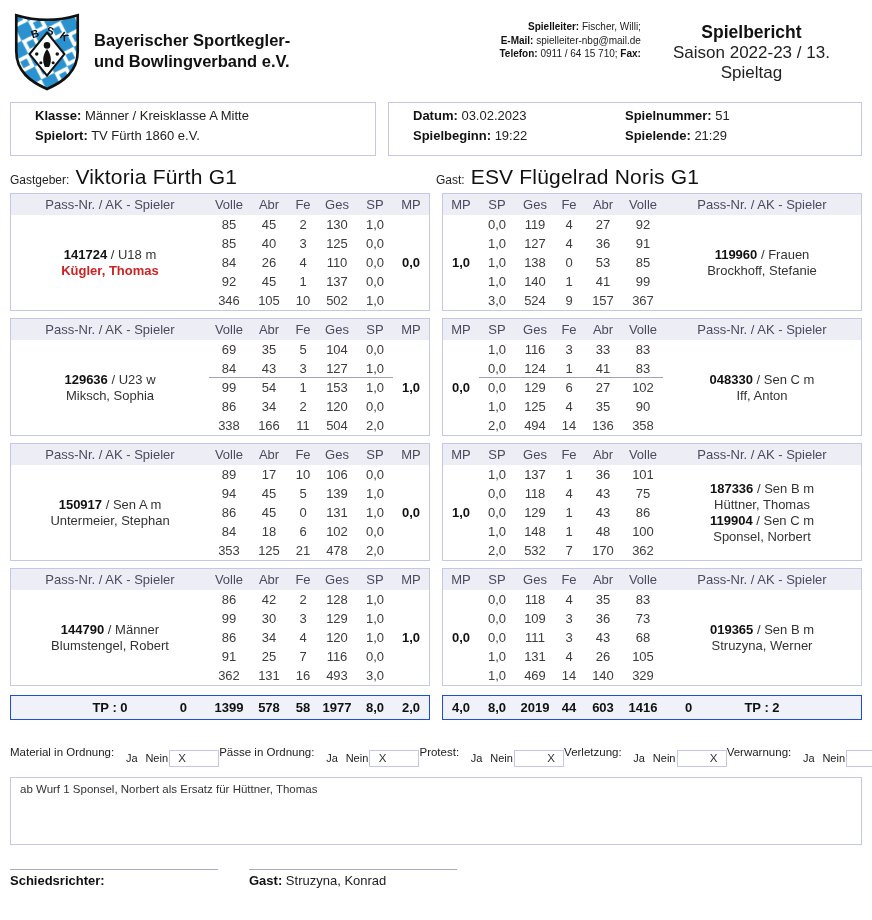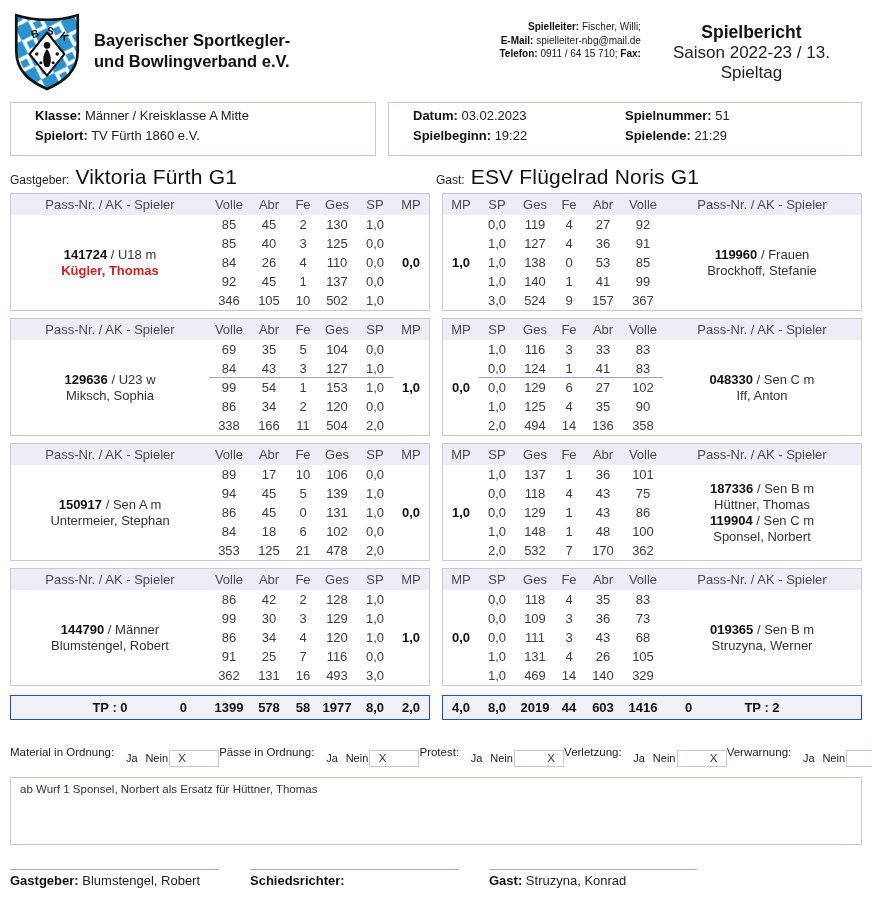--- a/index.html
+++ b/index.html
@@ -683,18 +683,17 @@
           </div>
         </div>
       </div>
     </div>
 
   <div class="commentbox">
     <span>ab Wurf 1 Sponsel, Norbert als Ersatz für Hüttner, Thomas</span>
   </div>
 
   <div class="sigrow">
-    <div class="sig s1"><b>Gastgeber:</b> <span>Blumstengel, Robert</span></div>
     <div class="sig s2"><b>Schiedsrichter:</b></div>
     <div class="sig"><b>Gast:</b> <span>Struzyna, Konrad</span></div>
   </div>
 
 </div>
 
 </body></html>

